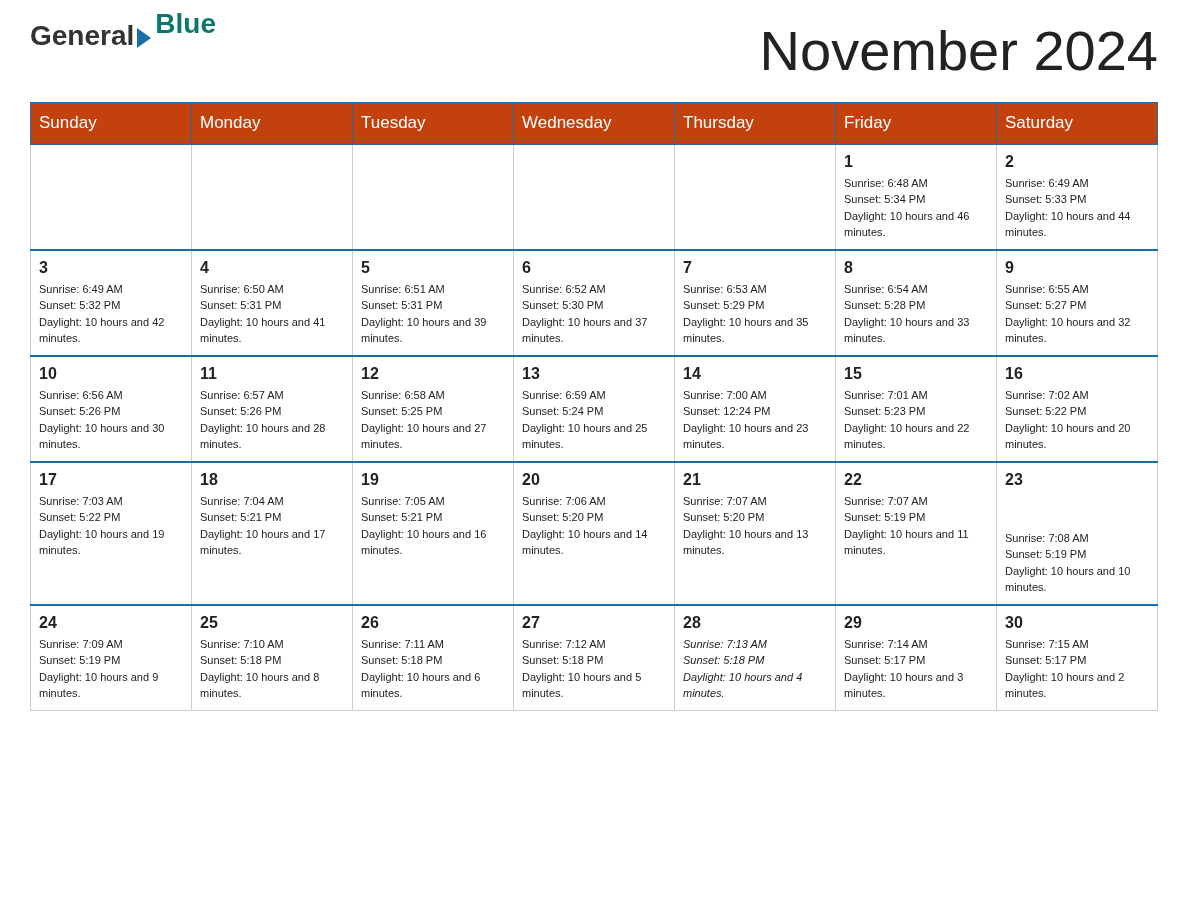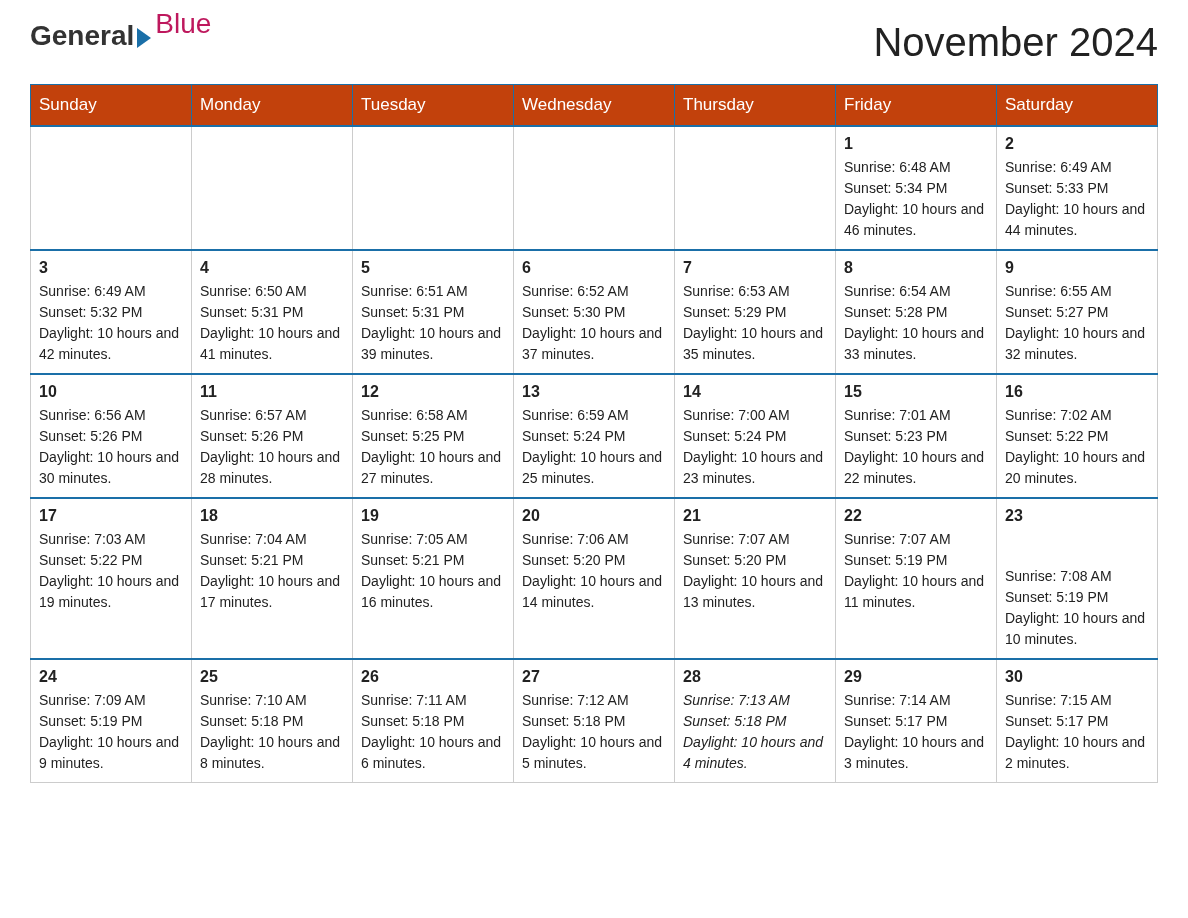--- a/index.html
+++ b/index.html
@@ -34,30 +34,30 @@
       width: 0;
       height: 0;
       border-left: 14px solid #1a6fa8;
       border-top: 10px solid transparent;
       border-bottom: 10px solid transparent;
       margin-left: 3px;
       margin-top: 4px;
     }
     .logo-bottom {
       font-size: 28px;
-      font-weight: normal;
-      color: #be185d;
+      font-weight: bold;
+      color: #0f766e;
       margin-top: -8px;
       margin-left: 2px;
     }
     .title-section {
       text-align: right;
     }
     .month-title {
-      font-size: 40px;
+      font-size: 56px;
       font-weight: normal;
       color: #222;
       line-height: 1.1;
     }
     .location {
       font-size: 24px;
       color: #444;
       margin-top: 4px;
     }
     .calendar {
@@ -89,21 +89,21 @@
     .calendar tr td + td {
       border-top: 2px solid #1a6fa8;
     }
     .day-number {
       font-size: 16px;
       font-weight: bold;
       color: #222;
       margin-bottom: 4px;
     }
     .day-info {
-      font-size: 14px;
+      font-size: 11px;
       line-height: 1.5;
       color: #222;
     }
     .empty-cell {
       background: #f9f9f9;
     }
     .calendar tbody tr td {
       border-left: 1px solid #ccc;
       border-right: 1px solid #ccc;
       border-bottom: 1px solid #ccc;
@@ -225,21 +225,21 @@
         </td>
         <td>
           <div class="day-number">13</div>
           <div class="day-info" style="white-space: pre-line;">Sunrise: 6:59 AM
 Sunset: 5:24 PM
 Daylight: 10 hours and 25 minutes.</div>
         </td>
         <td>
           <div class="day-number">14</div>
           <div class="day-info" style="white-space: pre-line;">Sunrise: 7:00 AM
-Sunset: 5:24 PM
+Sunset: 12:24 PM
 Daylight: 10 hours and 23 minutes.</div>
         </td>
         <td>
           <div class="day-number">15</div>
           <div class="day-info" style="white-space: pre-line;">Sunrise: 7:01 AM
 Sunset: 5:23 PM
 Daylight: 10 hours and 22 minutes.</div>
         </td>
         <td>
           <div class="day-number">16</div>

